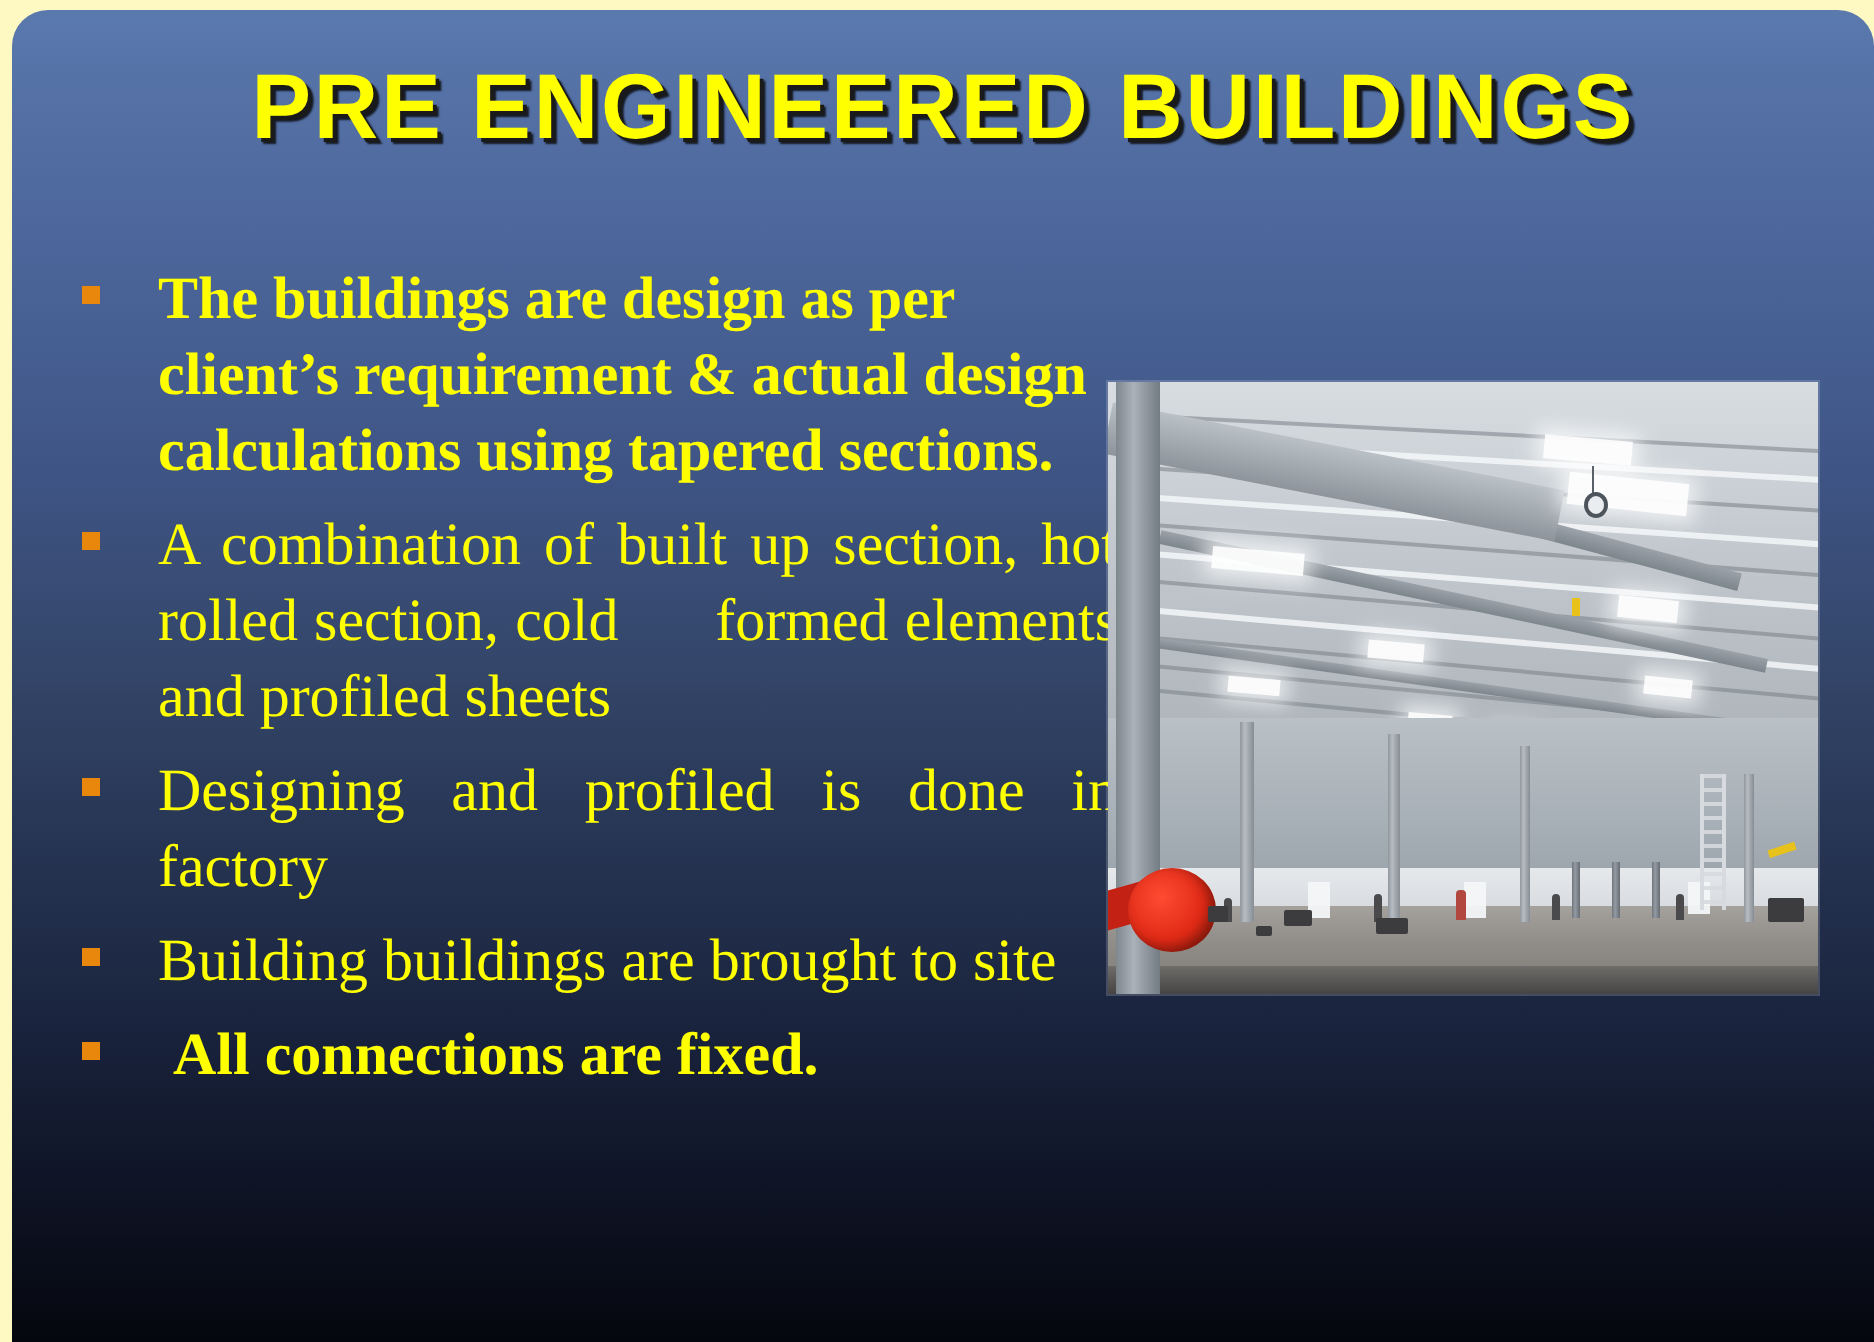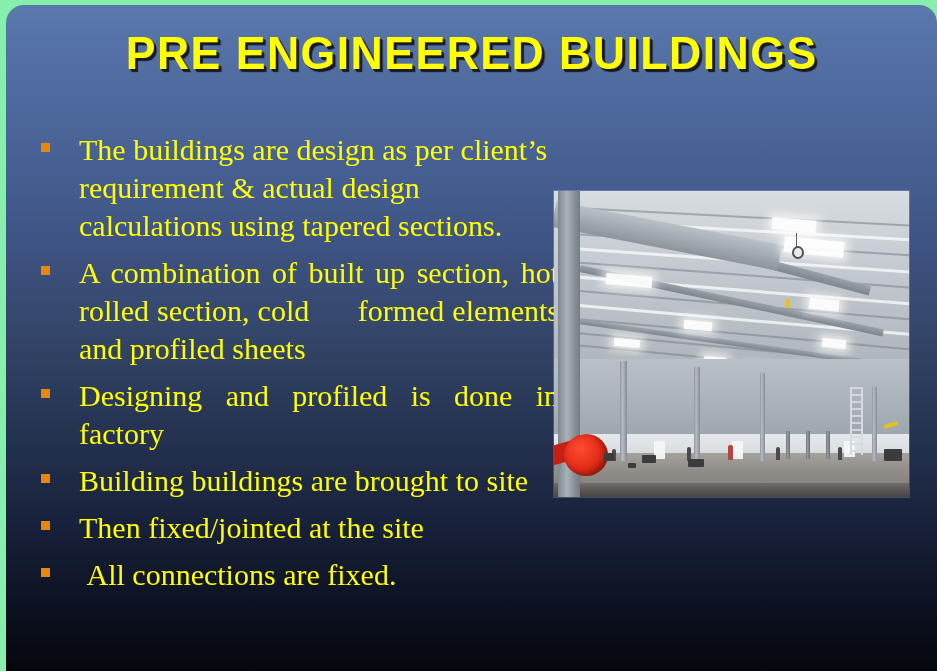--- a/index.html
+++ b/index.html
@@ -12,21 +12,21 @@
     height: 671px;
     overflow: hidden;
     font-family: "Liberation Serif", serif;
   }
 
   
   #slide-page {
     position: relative;
     width: 937px;
     height: 671px;
-    background: #86efac;
+    background: #fef9c3;
   }
 
   
   #slide {
     position: absolute;
     left: 6px;
     top: 5px;
     width: 931px;
     height: 666px;
     border-radius: 18px 18px 0 0;
@@ -96,20 +96,21 @@
     font-size: 30px;
     line-height: 38px;
     white-space: pre-wrap;
   }
   .align-justify .bullet-text {
     text-align: justify;
     text-align-last: left;
   }
   .align-left .bullet-text {
     text-align: left;
+    font-weight: bold;
   }
 
   
   #photo {
     position: absolute;
     left: 548px;
     top: 186px;
     width: 355px;
     height: 306px;
     overflow: hidden;
@@ -235,24 +236,20 @@
         <span class="bullet-mark"></span>
         <span class="bullet-text">A combination of built up section, hot rolled section, cold      formed elements and profiled sheets</span>
       </li>
       <li class="bullet-row align-justify">
         <span class="bullet-mark"></span>
         <span class="bullet-text">Designing and profiled is done in factory</span>
       </li>
       <li class="bullet-row align-justify">
         <span class="bullet-mark"></span>
         <span class="bullet-text">Building buildings are brought to site</span>
-      </li>
-      <li class="bullet-row align-left">
-        <span class="bullet-mark"></span>
-        <span class="bullet-text">Then fixed/jointed at the site</span>
       </li>
       <li class="bullet-row align-left">
         <span class="bullet-mark"></span>
         <span class="bullet-text"> All connections are fixed.</span>
       </li>
     </ul>
 
     <div id="photo">
       <div class="ph roof-sky"></div>
 

